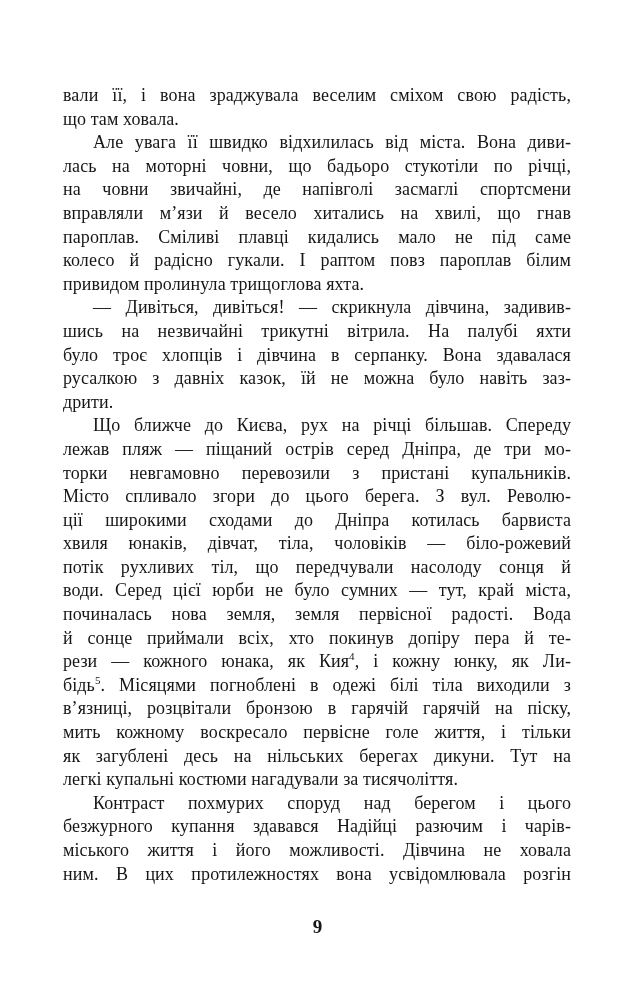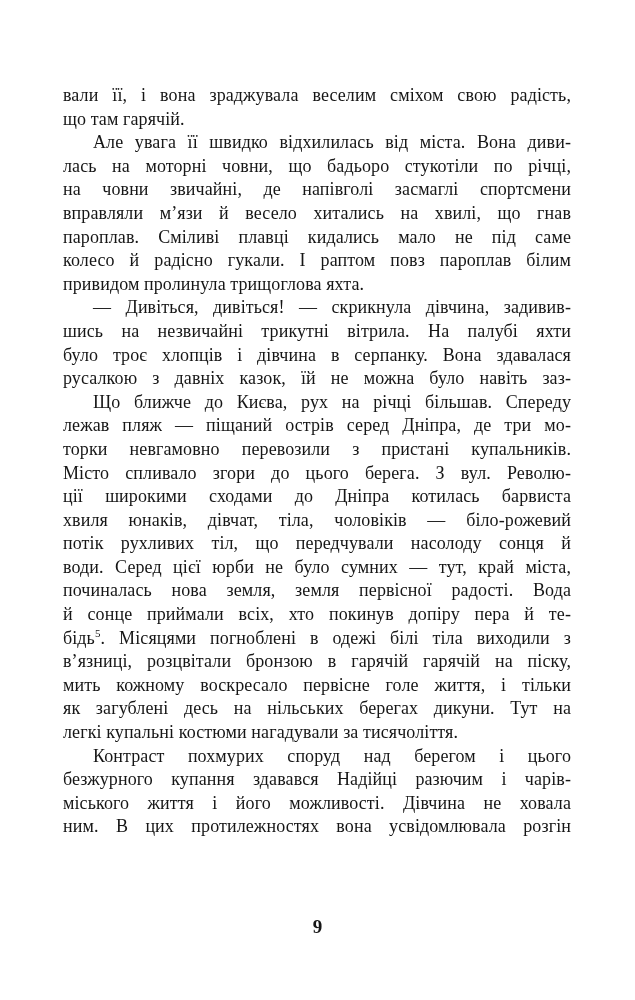--- a/index.html
+++ b/index.html
@@ -50,42 +50,44 @@
     font-weight: 700;
     line-height: 22px;
   }
 </style>
 </head>
 <body>
 
 <div class="book-page">
   <div class="text-block">
       <div class="line">вали її, і вона зраджувала веселим сміхом свою радість,</div>
-      <div class="line lastline">що там гарячій.</div>
+      <div class="line lastline">що там ховала.</div>
       <div class="line indent">Але увага її швидко відхилилась від міста. Вона диви-</div>
       <div class="line">лась на моторні човни, що бадьоро стукотіли по річці,</div>
       <div class="line">на човни звичайні, де напівголі засмаглі спортсмени</div>
       <div class="line">вправляли м’язи й весело хитались на хвилі, що гнав</div>
       <div class="line">пароплав. Сміливі плавці кидались мало не під саме</div>
       <div class="line">колесо й радісно гукали. І раптом повз пароплав білим</div>
       <div class="line lastline">привидом пролинула трищоглова яхта.</div>
       <div class="line indent">— Дивіться, дивіться! — скрикнула дівчина, задивив-</div>
       <div class="line">шись на незвичайні трикутні вітрила. На палубі яхти</div>
       <div class="line">було троє хлопців і дівчина в серпанку. Вона здавалася</div>
       <div class="line">русалкою з давніх казок, їй не можна було навіть заз-</div>
+      <div class="line lastline">дрити.</div>
       <div class="line indent">Що ближче до Києва, рух на річці більшав. Спереду</div>
       <div class="line">лежав пляж — піщаний острів серед Дніпра, де три мо-</div>
       <div class="line">торки невгамовно перевозили з пристані купальників.</div>
       <div class="line">Місто спливало згори до цього берега. З вул. Револю-</div>
       <div class="line">ції широкими сходами до Дніпра котилась барвиста</div>
       <div class="line">хвиля юнаків, дівчат, тіла, чоловіків — біло-рожевий</div>
       <div class="line">потік рухливих тіл, що передчували насолоду сонця й</div>
       <div class="line">води. Серед цієї юрби не було сумних — тут, край міста,</div>
       <div class="line">починалась нова земля, земля первісної радості. Вода</div>
       <div class="line">й сонце приймали всіх, хто покинув допіру пера й те-</div>
+      <div class="line">рези — кожного юнака, як Кия<sup>4</sup>, і кожну юнку, як Ли-</div>
       <div class="line">бідь<sup>5</sup>. Місяцями погноблені в одежі білі тіла виходили з</div>
       <div class="line">в’язниці, розцвітали бронзою в гарячій гарячій на піску,</div>
       <div class="line">мить кожному воскресало первісне голе життя, і тільки</div>
       <div class="line">як загублені десь на нільських берегах дикуни. Тут на</div>
       <div class="line lastline">легкі купальні костюми нагадували за тисячоліття.</div>
       <div class="line indent">Контраст похмурих споруд над берегом і цього</div>
       <div class="line">безжурного купання здавався Надійці разючим і чарів-</div>
       <div class="line">міського життя і його можливості. Дівчина не ховала</div>
       <div class="line">ним. В цих протилежностях вона усвідомлювала розгін</div>
     </div>

